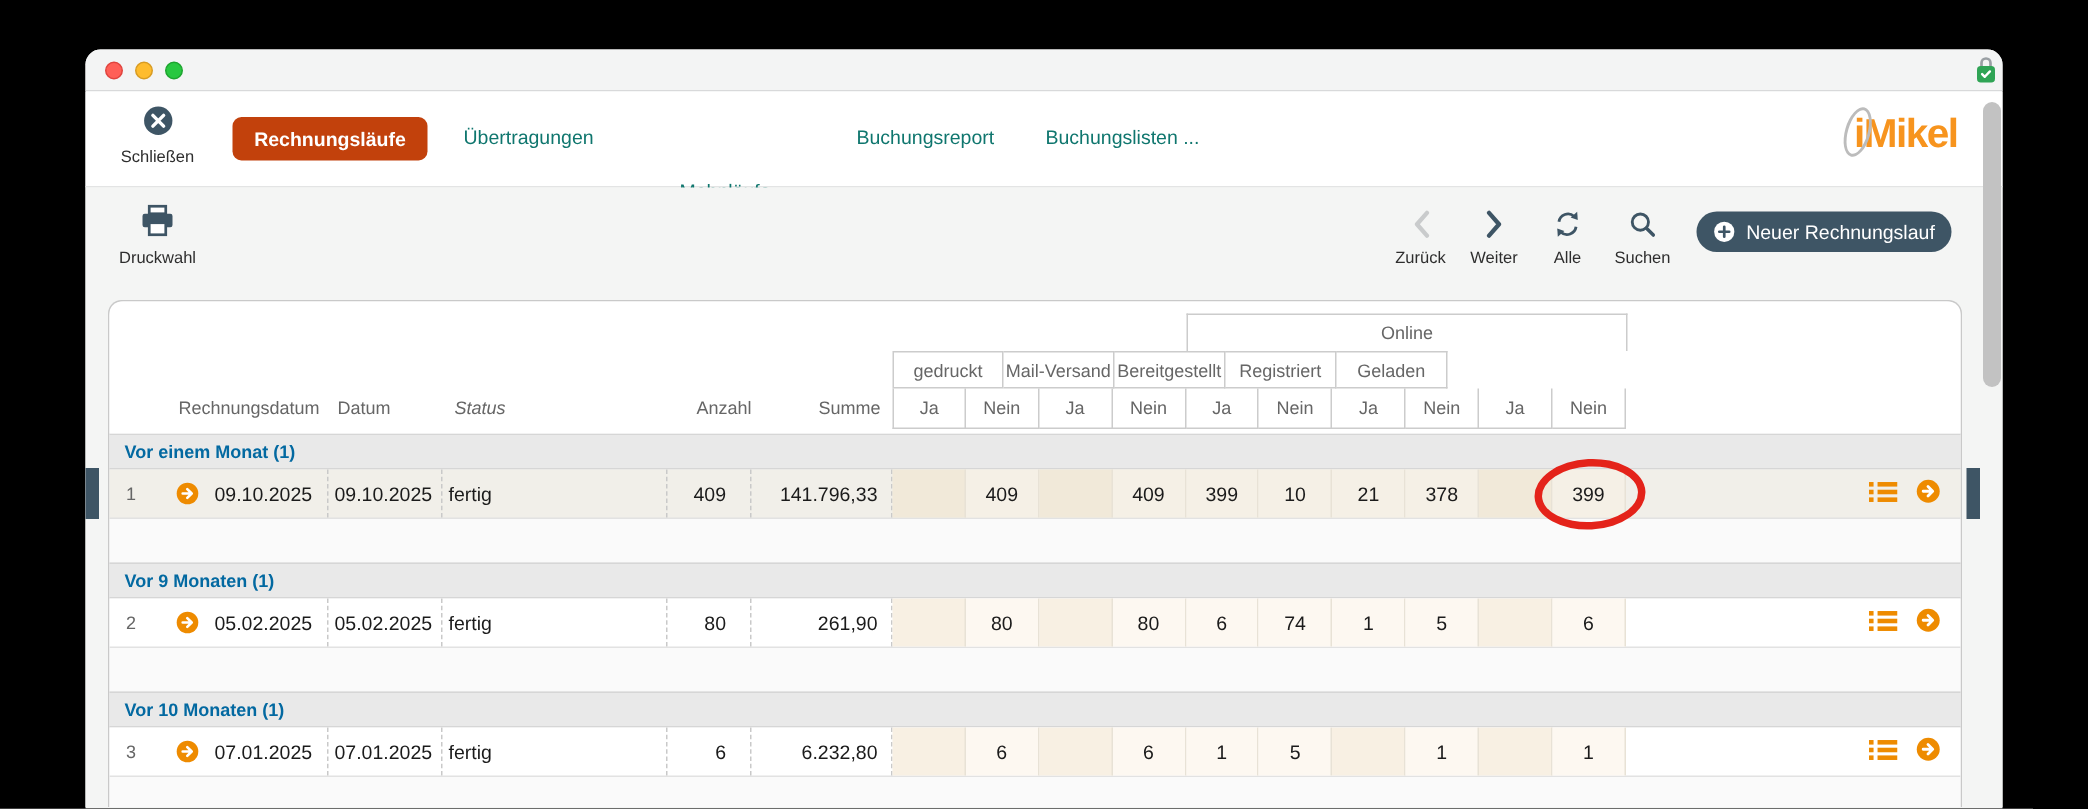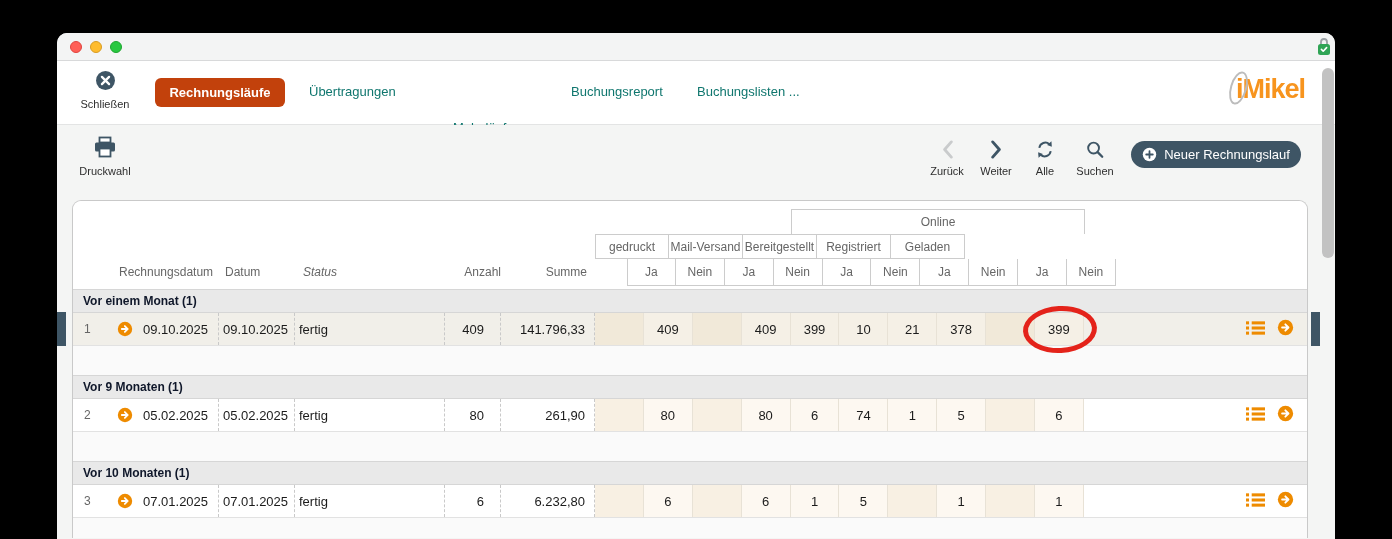--- a/index.html
+++ b/index.html
@@ -54,28 +54,28 @@
     border-radius:9px 9px 0 0; }
   .thead { position:relative; height:88px; background:#fff; border-radius:9px 9px 0 0;
     color:#666; font-size:12px; }
   .hlabel { position:absolute; top:58px; height:27px; line-height:27px; white-space:nowrap; }
   .hbox-online { position:absolute; left:718px; top:8px; width:294px; height:25px;
     border:1px solid #ccc; border-bottom:none; display:flex; align-items:center; justify-content:center;text-align:right; }
   .hgroups { position:absolute; left:522px; top:33px; height:25px; display:flex; }
   .hgroups .g { border:1px solid #ccc; border-left:none; display:flex; align-items:center;
     justify-content:center; width:74px; }
   .hgroups .g:first-child { border-left:1px solid #ccc; }
-  .hjn { position:absolute; left:522px; top:58px; height:27px; display:flex;margin-left:32px; }
+  .hjn { position:absolute; left:522px; top:58px; height:27px; display:flex; }
   .hjn .c { width:48.9px; border:1px solid #ccc; border-left:none; border-top:none;
     display:flex; align-items:center; justify-content:center; }
   .hjn .c:first-child { border-left:1px solid #ccc; }
 
   .secbar { height:24px; background:#e9e9e9; border-top:1px solid #d6d6d6;
     border-bottom:1px solid #d6d6d6; display:flex; align-items:center;
-    padding-left:10px; font-size:12px; font-weight:bold; color:#0f172a; }
+    padding-left:10px; font-size:12px; font-weight:bold; color:#0369a1; }
   .gap { height:29px; background:#fafafa; }
   .gap-end { background:#fafafa; height:20px; }
 
   .drow { position:relative; height:33px; display:grid;
     grid-template-columns:38px 28px 80px 76px 150px 56px 94px repeat(10,48.9px) minmax(0,1fr);
     align-items:stretch; background:#fff; border-bottom:1px solid #e2e2e2;
     font-size:13px; color:#1b1b1b; }
   .drow > div { display:flex; align-items:center; }
   .c-num { color:#666; font-size:12px; padding-left:11px; }
   .c-arrow { justify-content:center; }

